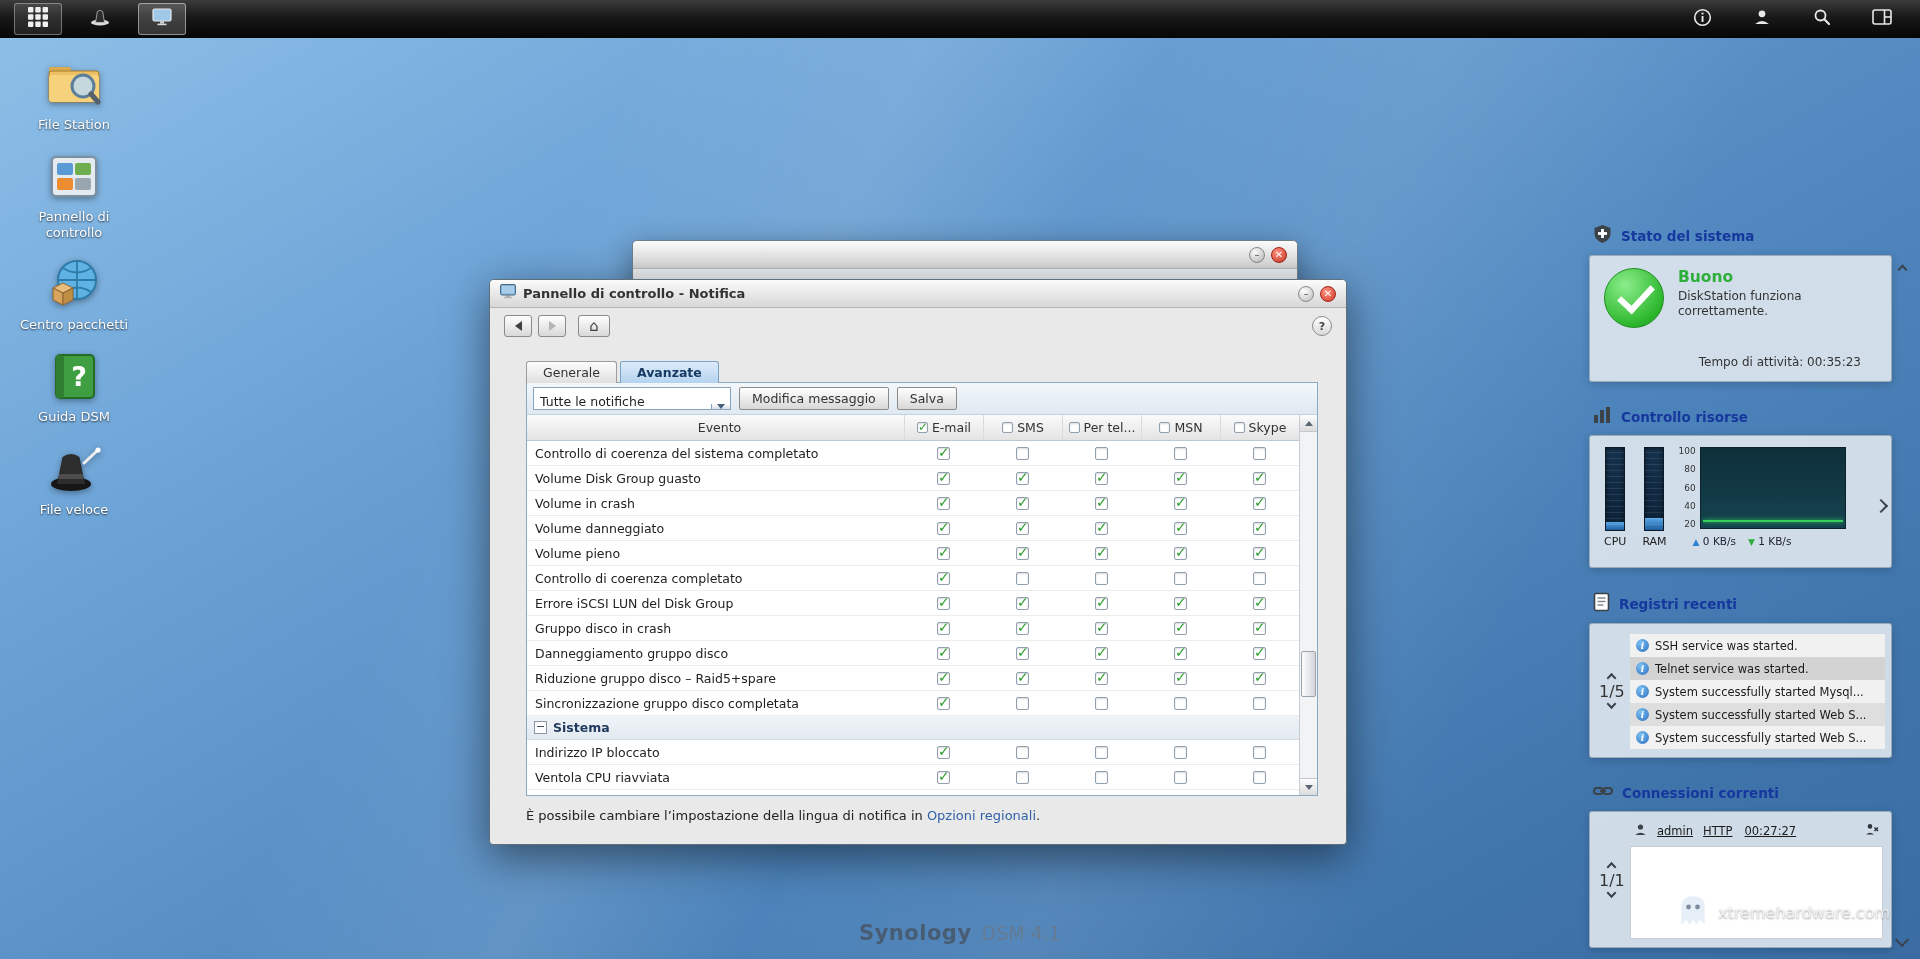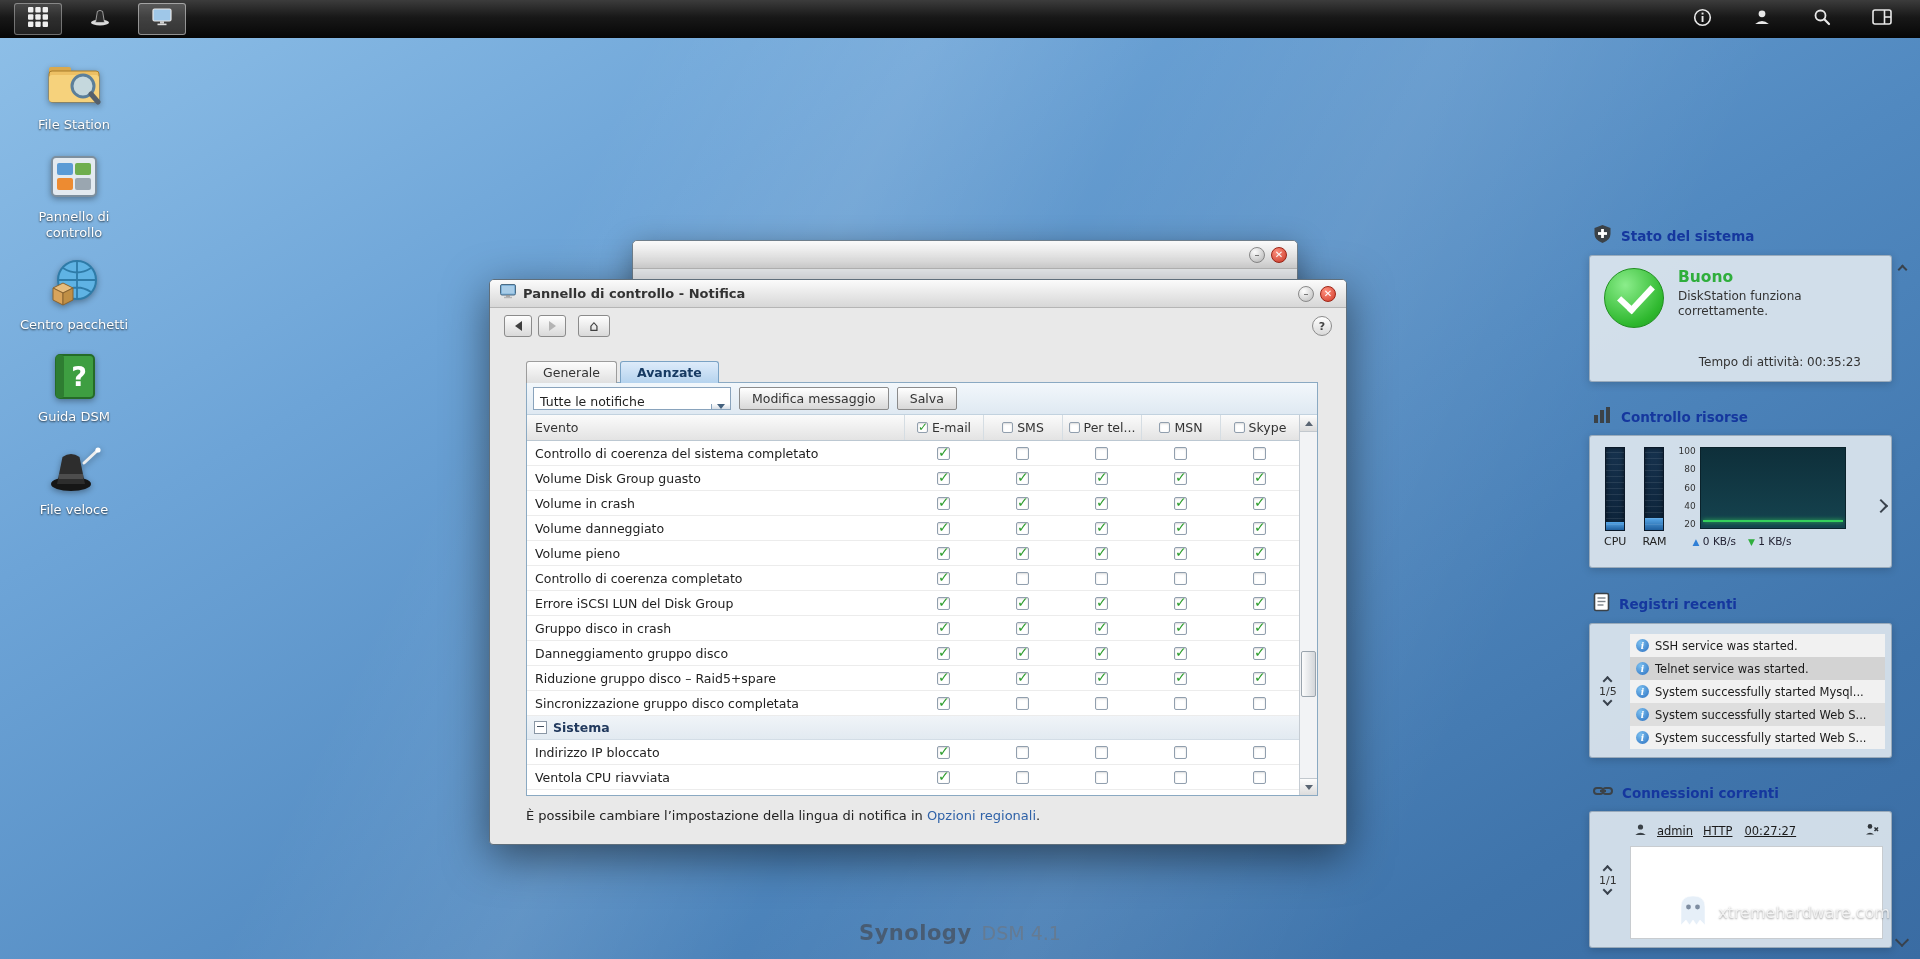--- a/index.html
+++ b/index.html
@@ -55,21 +55,21 @@
   .content{margin:0 28px 0 36px;border:1px solid #8aa9c2;background:#fff;height:414px;display:flex;flex-direction:column;box-sizing:border-box;}
   .filterbar{height:31px;flex:0 0 auto;background:linear-gradient(#f2f7fb,#dfe9f2);border-bottom:1px solid #c2d2df;display:flex;align-items:center;gap:8px;padding:0 6px;}
   .select{width:198px;height:23px;background:#fff;border:1px solid #89a3bc;display:flex;align-items:flex-end;font-size:12.5px;color:#222;cursor:pointer;box-sizing:border-box;}
   .select .txt{flex:1;display:flex;align-items:center;padding:0 6px;white-space:nowrap;overflow:hidden;}
   .select .arrow{width:18px;border-left:1px solid #89a3bc;background:linear-gradient(#fdfdfd,#d7dee6);display:flex;align-items:center;justify-content:center;}
   .tri-dn-s{width:0;height:0;border-left:4px solid transparent;border-right:4px solid transparent;border-top:5px solid #44617e;}
   .btn{height:23px;padding:0 12px;font-size:12.5px;color:#333;border:1px solid #8b8b8b;border-radius:2px;background:linear-gradient(#ffffff,#d8d8d8);display:flex;align-items:center;cursor:pointer;box-sizing:border-box;}
 
   .grid-wrap{flex:1;display:flex;overflow:hidden;}
   .grid{flex:1;display:flex;flex-direction:column;overflow:hidden;}
-  .thead{display:flex;height:25px;flex:0 0 auto;background:linear-gradient(#fbfbfb,#e3e3e3);border-bottom:1px solid #bcc8d2;align-items:center;font-size:12.5px;color:#333;}
+  .thead{display:flex;height:25px;flex:0 0 auto;background:linear-gradient(#fbfbfb,#e3e3e3);border-bottom:1px solid #bcc8d2;align-items:center;font-size:12.5px;color:#333;text-align:center;}
   .col-event{flex:1;padding-left:8px;white-space:nowrap;overflow:hidden;text-overflow:ellipsis;}
   .col-ch{width:79px;flex:0 0 auto;display:flex;align-items:center;justify-content:center;gap:4px;height:100%;}
   .thead .col-ch{border-left:1px solid #d5dde3;box-sizing:border-box;}
   .rows{flex:1;overflow:hidden;}
   .row{display:flex;height:24px;align-items:center;border-bottom:1px solid #ececec;font-size:12.5px;color:#222;background:#fff;cursor:default;}
   .row.section{background:linear-gradient(#f0f4f8,#e2eaf1);border-bottom:1px solid #d3dde6;font-weight:bold;color:#223a5e;gap:6px;padding-left:7px;box-sizing:border-box;}
   .toggle{width:11px;height:11px;border:1px solid #8a97a5;background:#fff;position:relative;flex:0 0 auto;cursor:pointer;}
   .toggle::after{content:"";position:absolute;left:2px;right:2px;top:4px;height:1px;background:#43505e;}
   .checkbox{width:13px;height:13px;background:#fff;border:1px solid #919fae;border-radius:2px;position:relative;box-shadow:inset 0 1px 2px rgba(0,0,0,.15);box-sizing:border-box;cursor:pointer;flex:0 0 auto;}
   .checkbox.checked::after{content:"✓";position:absolute;left:0;top:-4px;font-size:14px;font-weight:bold;color:#2f9e2f;}
@@ -112,21 +112,21 @@
   .chart-row{display:flex;}
   .axis{display:flex;flex-direction:column;justify-content:space-between;height:82px;font-size:9px;color:#333;text-align:right;padding-right:4px;line-height:1;}
   .chart{width:146px;height:82px;background:linear-gradient(#0e2f3a,#15434f);border:1px solid #0a222b;position:relative;box-sizing:border-box;}
   .chart::after{content:"";position:absolute;left:2px;right:2px;bottom:6px;height:2px;background:#35d05c;box-shadow:0 0 4px #35d05c;}
   .net-row{display:flex;gap:12px;margin-top:6px;font-size:10.5px;color:#223;align-items:center;padding-left:14px;}
   .net-up{color:#2f7fd6;font-size:9px;}
   .net-dn{color:#2fae3c;font-size:9px;}
   .res-chevron{position:absolute;right:5px;top:50%;margin-top:-6px;cursor:pointer;}
 
   .p-logs{height:135px;padding:10px 6px 10px 40px;}
-  .pager{position:absolute;left:9px;top:50%;transform:translateY(-50%);display:flex;flex-direction:column;align-items:center;font-size:11px;color:#333;}
+  .pager{position:absolute;left:9px;top:50%;transform:translateY(-50%);display:flex;flex-direction:column;align-items:center;font-size:16px;color:#333;}
   .log-row{height:23px;display:flex;align-items:center;gap:6px;padding:0 6px;font-size:11.5px;color:#1b1b1b;white-space:nowrap;overflow:hidden;cursor:pointer;}
   .log-row.lt{background:#f1f1f1;}
   .log-row.dk{background:#dedede;}
   .log-row.sel{background:#d3d3d3;}
   .info-icon{width:13px;height:13px;border-radius:50%;background:radial-gradient(circle at 35% 30%,#7cc0f0,#2a6fc0);color:#fff;font-size:9px;font-weight:bold;font-style:italic;display:flex;align-items:center;justify-content:center;flex:0 0 auto;font-family:"DejaVu Serif",serif;}
 
   .p-conn{height:137px;padding:8px 8px 8px 40px;}
   .conn-row{display:flex;align-items:center;gap:10px;font-size:11.5px;color:#1b1b1b;height:22px;padding:0 4px;text-decoration:underline;}
   .conn-row .time{margin-left:2px;}
   .conn-kick{margin-left:auto;cursor:pointer;}

